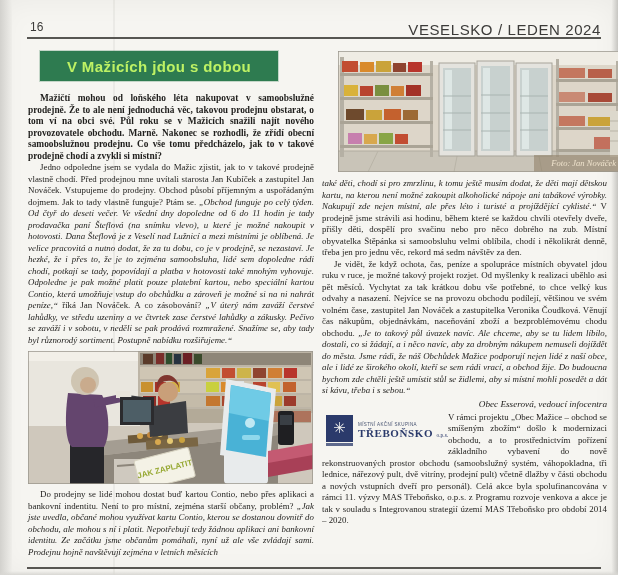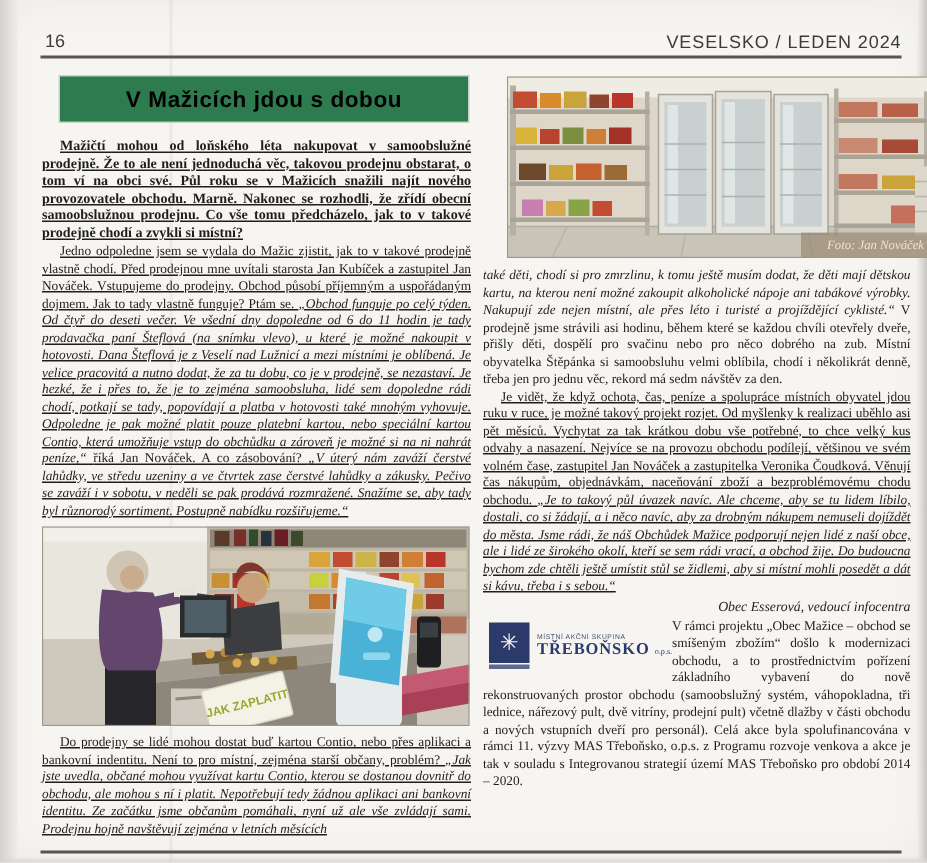--- a/index.html
+++ b/index.html
@@ -12,32 +12,32 @@
   .scan-right{position:absolute;right:0;top:0;width:7px;height:100%;
               background:linear-gradient(270deg,#c6c5c1,#f2f1ed);}
   .scan-fold{position:absolute;left:113px;top:0;width:2px;height:100%;
              background:rgba(110,110,104,0.08);}
   .scan-bottom{position:absolute;left:0;bottom:0;width:100%;height:4px;
                background:linear-gradient(0deg,#d8d7d3,rgba(246,245,241,0));}
   
   .pagenum{position:absolute;left:30px;top:20px;font-family:"Liberation Sans",sans-serif;
            font-size:12px;color:#3c3b39;}
   .masthead{position:absolute;right:17px;top:21px;font-family:"Liberation Sans",sans-serif;
-            font-size:12px;letter-spacing:0.6px;color:#3c3b39;}
+            font-size:15px;letter-spacing:0.6px;color:#3c3b39;}
   .rule-top{position:absolute;left:27px;top:37px;width:574px;height:2px;background:#575652;}
   .rule-bottom{position:absolute;left:27px;top:567px;width:574px;height:2px;background:#575652;}
   
   .col-left{position:absolute;left:28px;top:51px;width:286px;}
   .col-right{position:absolute;left:322px;top:51px;width:285px;}
-  .title-banner{width:272px;margin:0 12px 12px 12px;height:30px;background:#2e7b50;
-                color:#000000;font-family:"Liberation Sans",sans-serif;font-weight:bold;
+  .title-banner{width:238px;margin:0 12px 12px 12px;height:30px;background:#2e7b50;
+                color:#bef264;font-family:"Liberation Sans",sans-serif;font-weight:bold;
                 font-size:15px;display:flex;align-items:center;justify-content:center;
                 letter-spacing:0.4px;box-shadow:0 0 0 1px rgba(46,123,80,0.25);}
   .para{margin:0;font-size:8.9px;line-height:11.5px;text-align:justify;color:#1f1e1c;}
-  .para.indent{text-indent:12px;text-decoration:underline;}
+  .para.indent{text-indent:12px;}
   .para.lead{font-weight:bold;font-size:9.4px;}
   .para.right{text-align:right;font-style:italic;}
   .it{font-style:italic;margin-top:44px;}
   .bd{font-weight:bold;}
   .photo{display:block;margin:0;}
   .photo-wrap-left{margin:5px 0 5px 0;}
   .photo-wrap-right{margin:0 0 6px 16px;}
   .byline{margin:1px 0 2px 0;font-size:9.2px;line-height:12px;}
   
   .project-block{margin-top:2px;}

